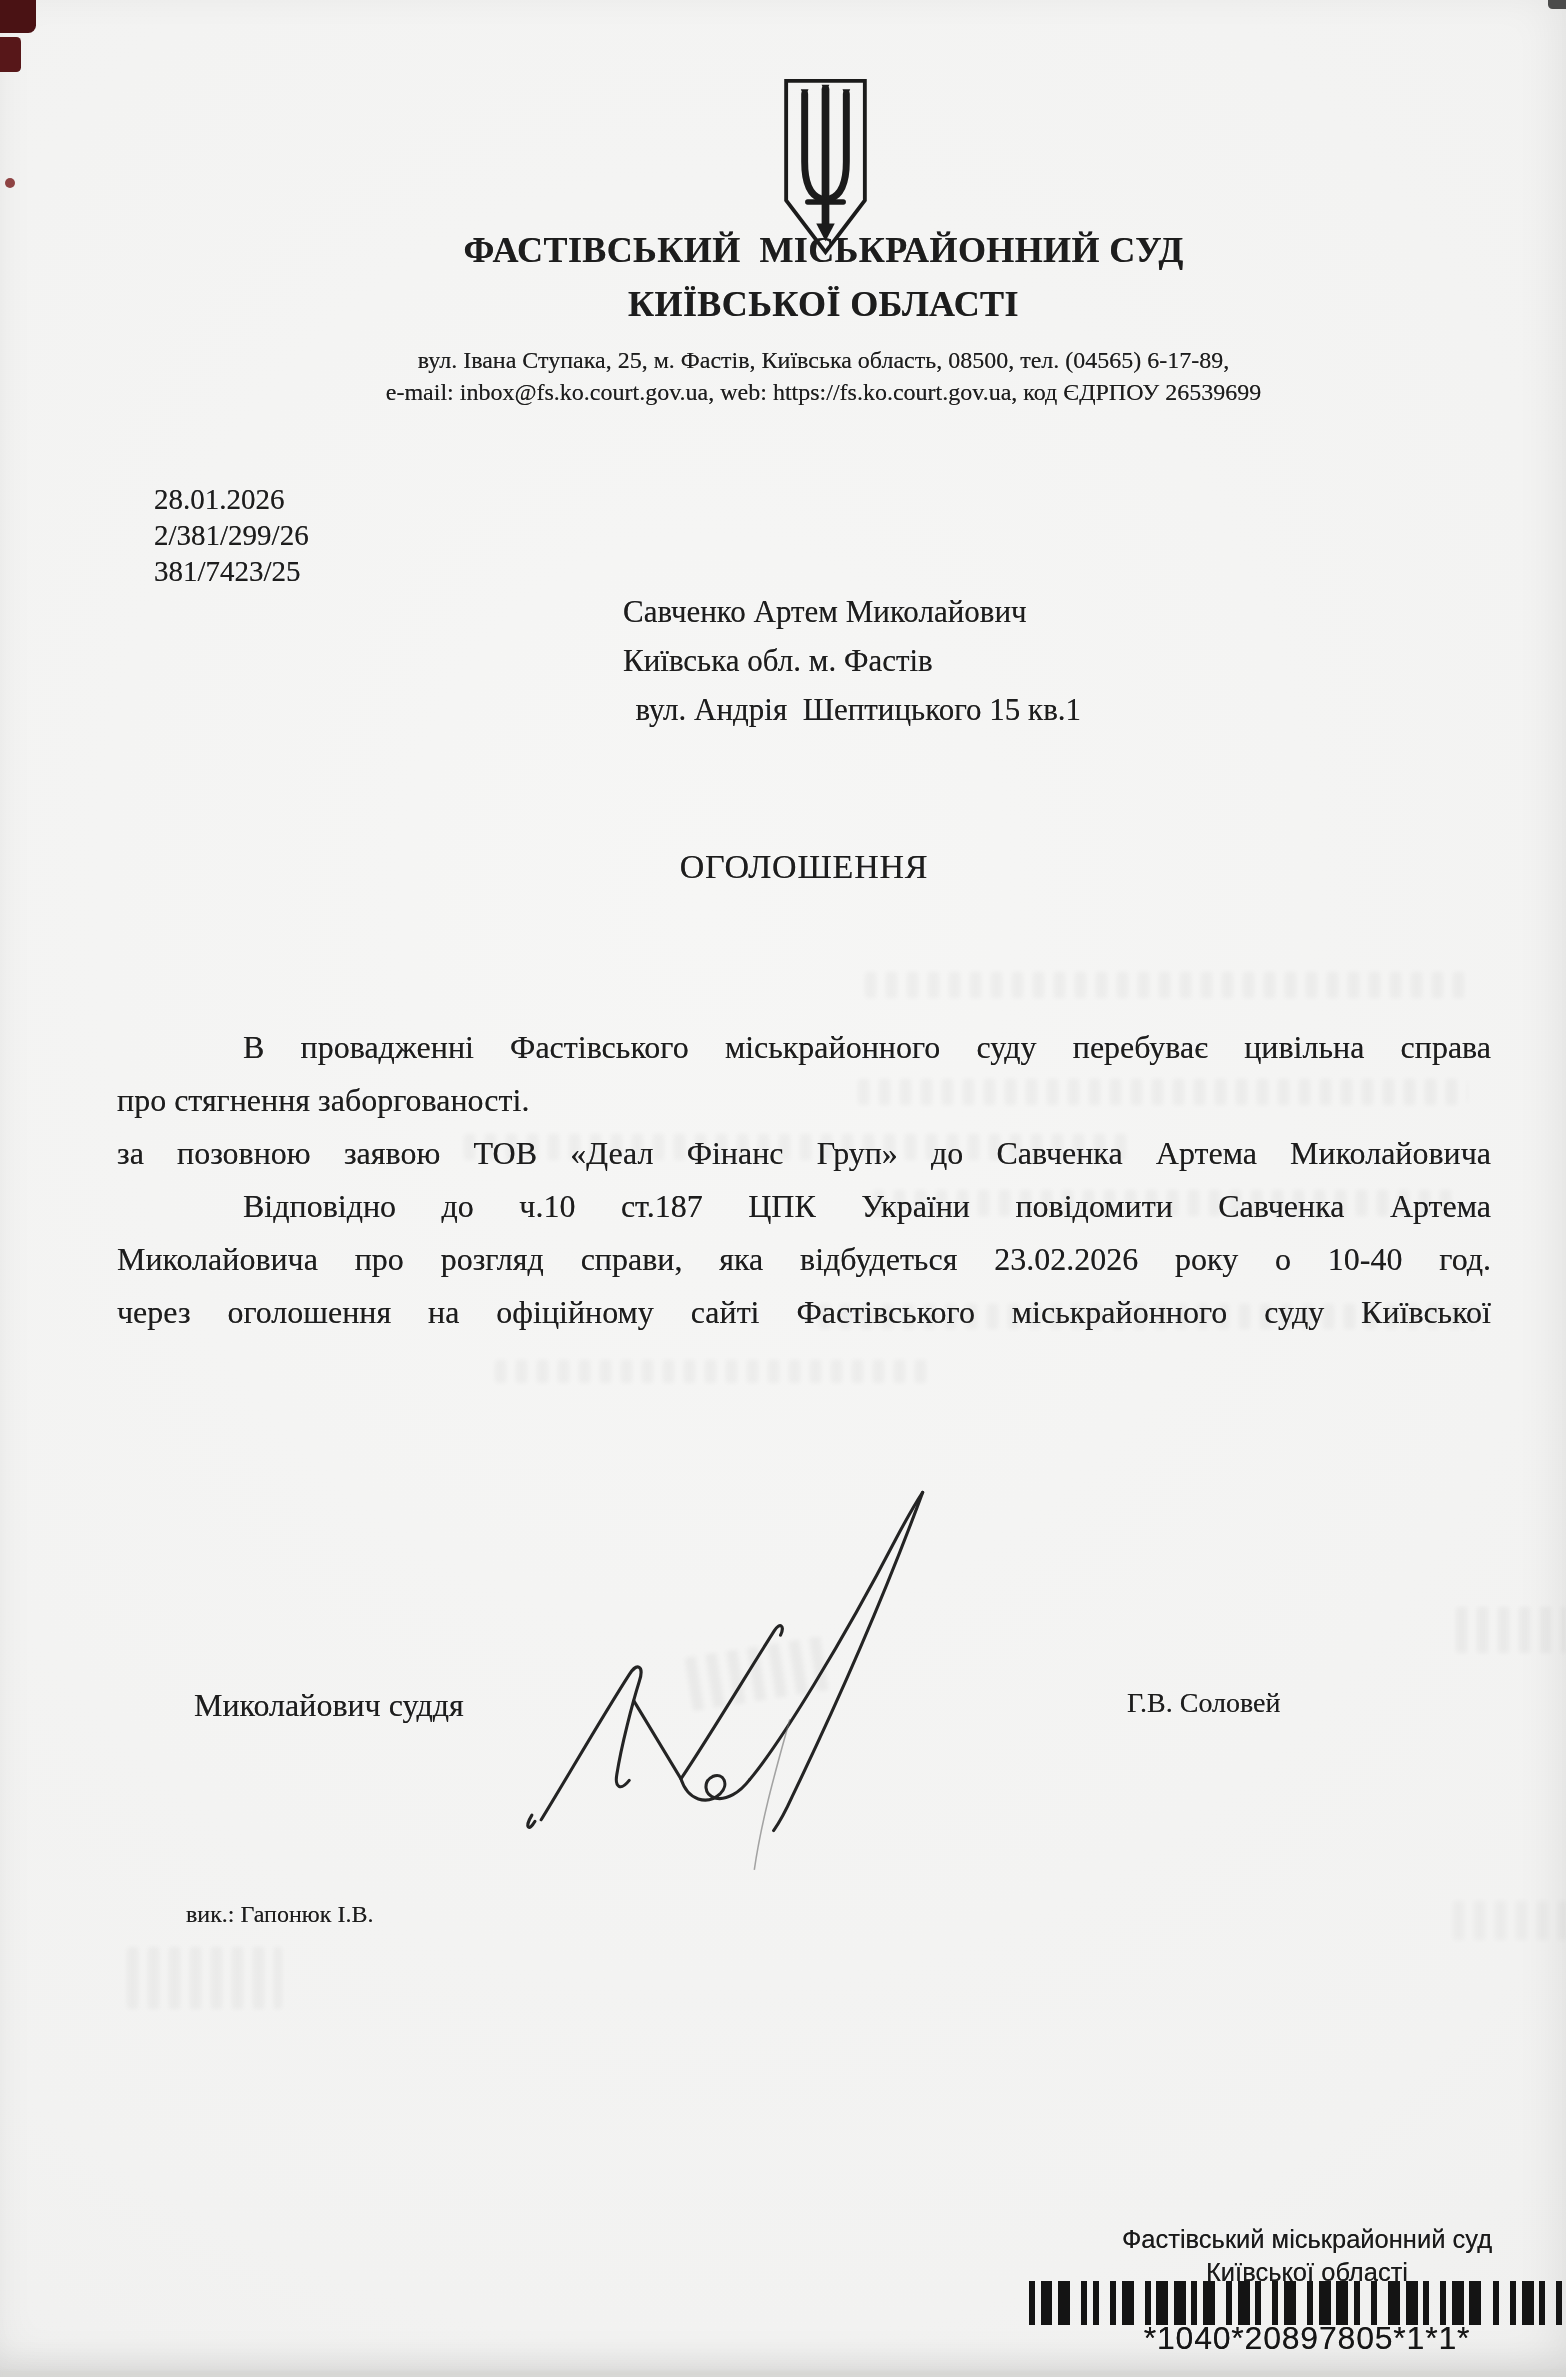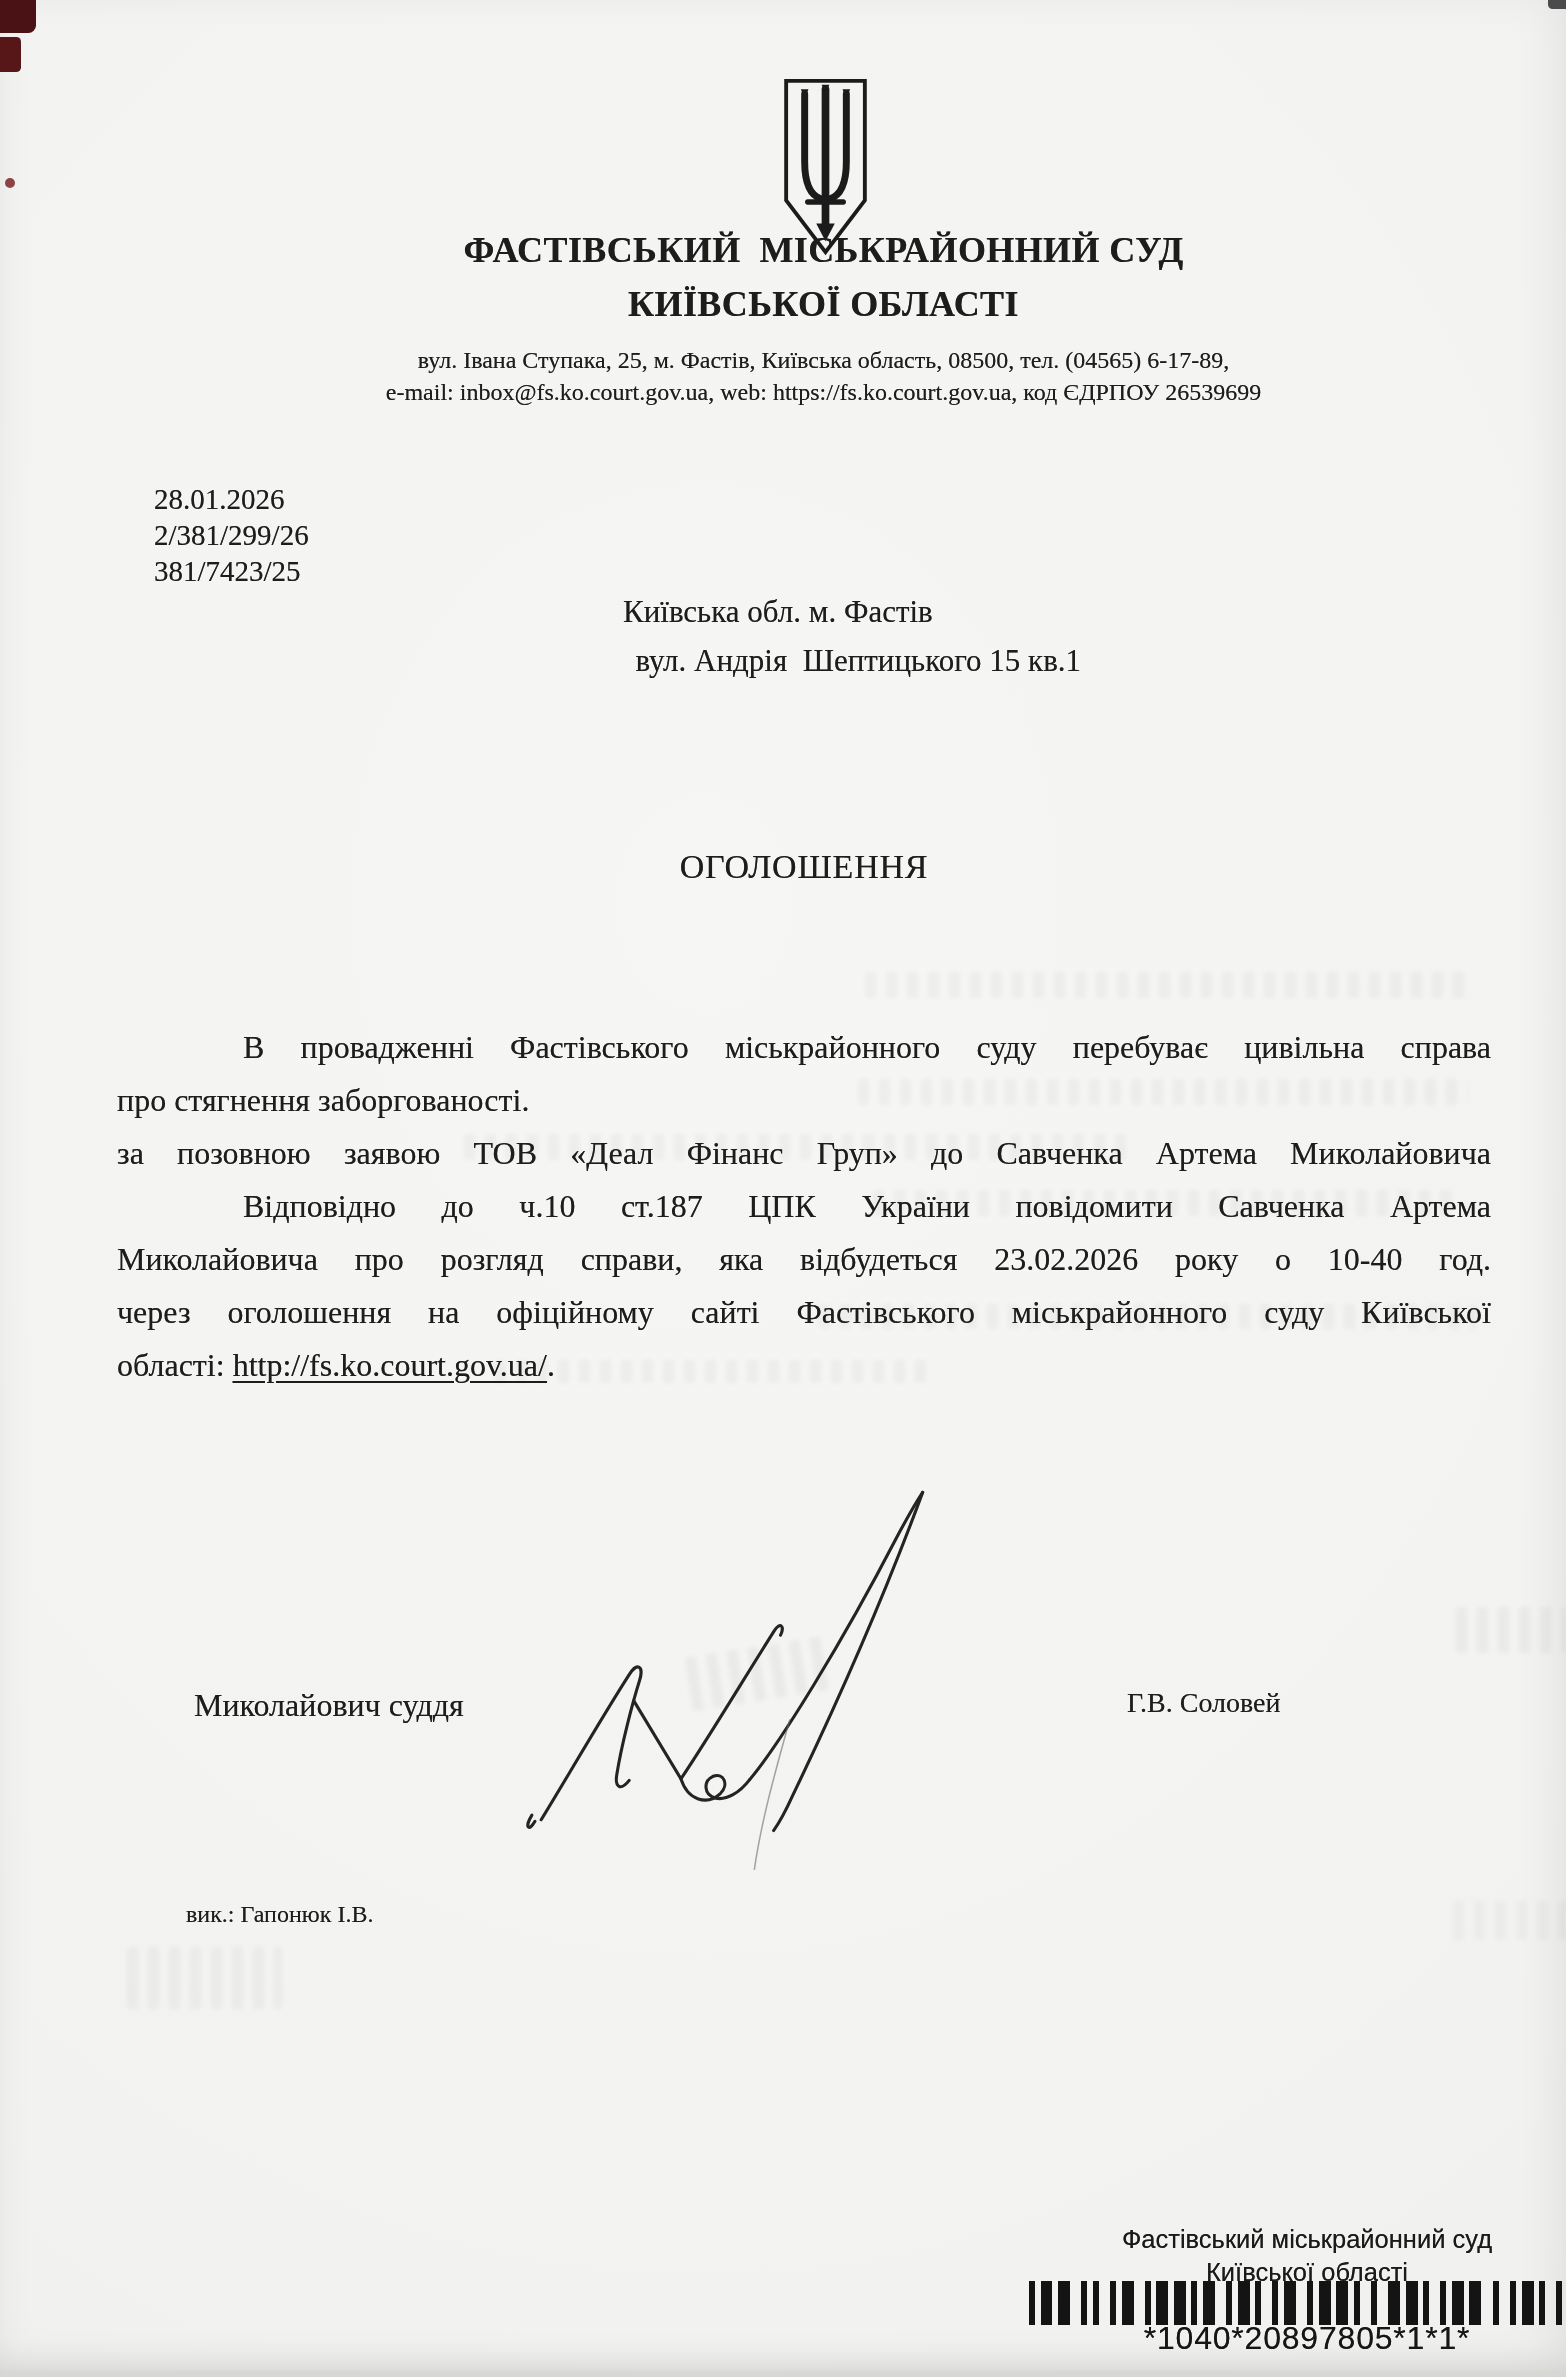--- a/index.html
+++ b/index.html
@@ -125,34 +125,34 @@
   <div class="head txt head-addr" style="top:347px">вул. Івана Ступака, 25, м. Фастів, Київська область, 08500, тел. (04565) 6-17-89,</div>
   <div class="head txt head-addr" style="top:379px">e-mail: inbox@fs.ko.court.gov.ua, web: https://fs.ko.court.gov.ua, код ЄДРПОУ 26539699</div>
 
   <div class="refblock txt">
     <div>28.01.2026</div>
     <div>2/381/299/26</div>
     <div>381/7423/25</div>
   </div>
 
   <div class="recipient txt">
+    <div>Савченко Артем Миколайович</div>
     <div>Київська обл. м. Фастів</div>
     <div class="r3">вул. Андрія&nbsp; Шептицького 15 кв.1</div>
   </div>
 
   <div class="doc-title txt">ОГОЛОШЕННЯ</div>
 
   <div class="body-block txt">
     <div class="bl bl-first">В провадженні Фастівського міськрайонного суду перебуває цивільна справа</div>
     <div class="bl bl-last">про стягнення заборгованості.</div>
     <div class="bl">за позовною заявою ТОВ «Деал Фінанс Груп» до Савченка Артема Миколайовича</div>
     <div class="bl bl-first">Відповідно до ч.10 ст.187 ЦПК України повідомити Савченка Артема</div>
     <div class="bl">Миколайовича про розгляд справи, яка відбудеться 23.02.2026 року о 10-40 год.</div>
     <div class="bl">через оголошення на офіційному сайті Фастівського міськрайонного суду Київської</div>
-    <div class="bl bl-last"><span>області: </span><span class="url">http://fs.ko.court.gov.ua/</span><span>.</span></div>
   </div>
 
   <div class="sig-role txt">Миколайович суддя</div>
 
   <svg class="signature" viewBox="0 0 540 560">
     <g fill="none" stroke="#242424" stroke-width="4" stroke-linecap="round">
       <path d="M22,452 C14,466 8,460 18,444"></path>
       <path d="M30,450 C62,398 108,318 144,262 C154,246 164,250 157,271 C148,300 134,353 128,391 C125,408 133,413 144,399"></path>
       <path d="M150,296 L211,397 C248,342 297,260 332,205 C339,194 346,198 340,211"></path>
       <path d="M211,397 C220,425 245,432 262,416 C274,404 266,388 252,394 C240,400 240,418 256,422 C270,425 287,415 300,398"></path>

